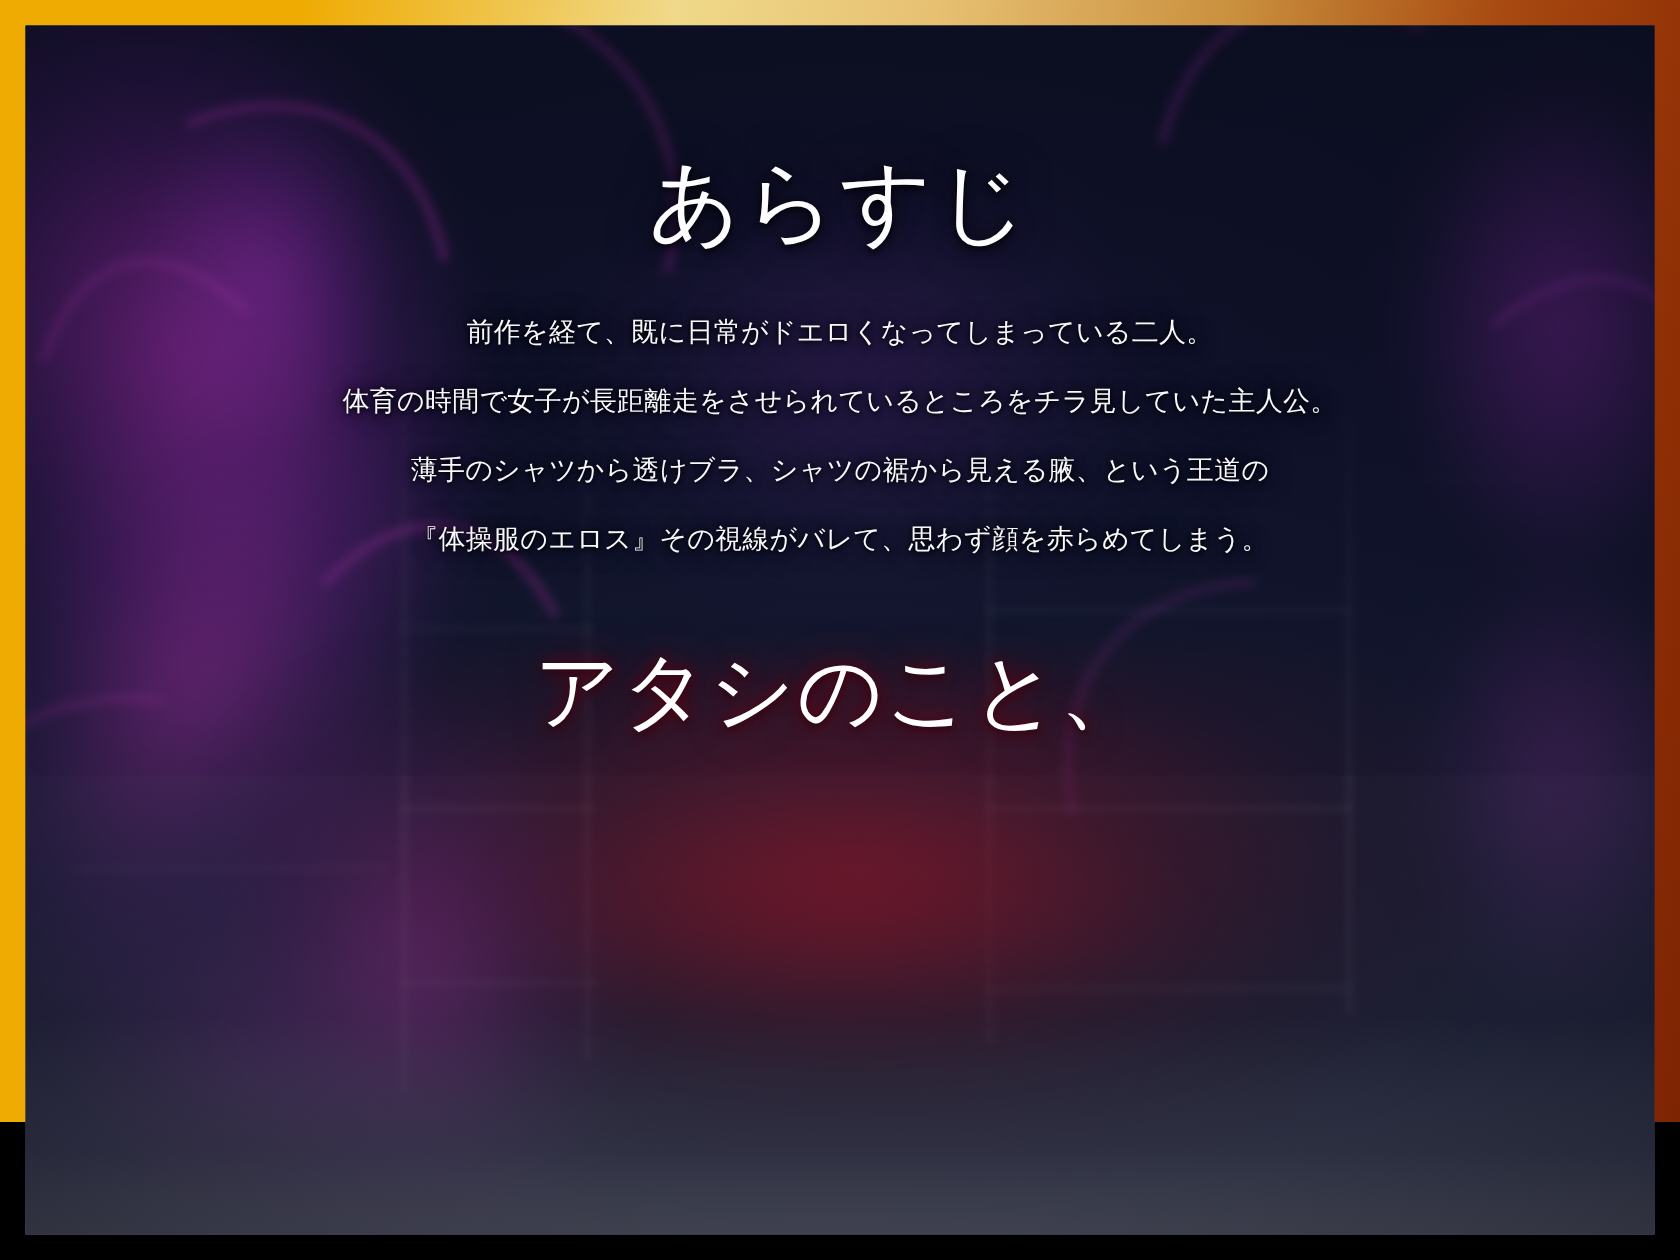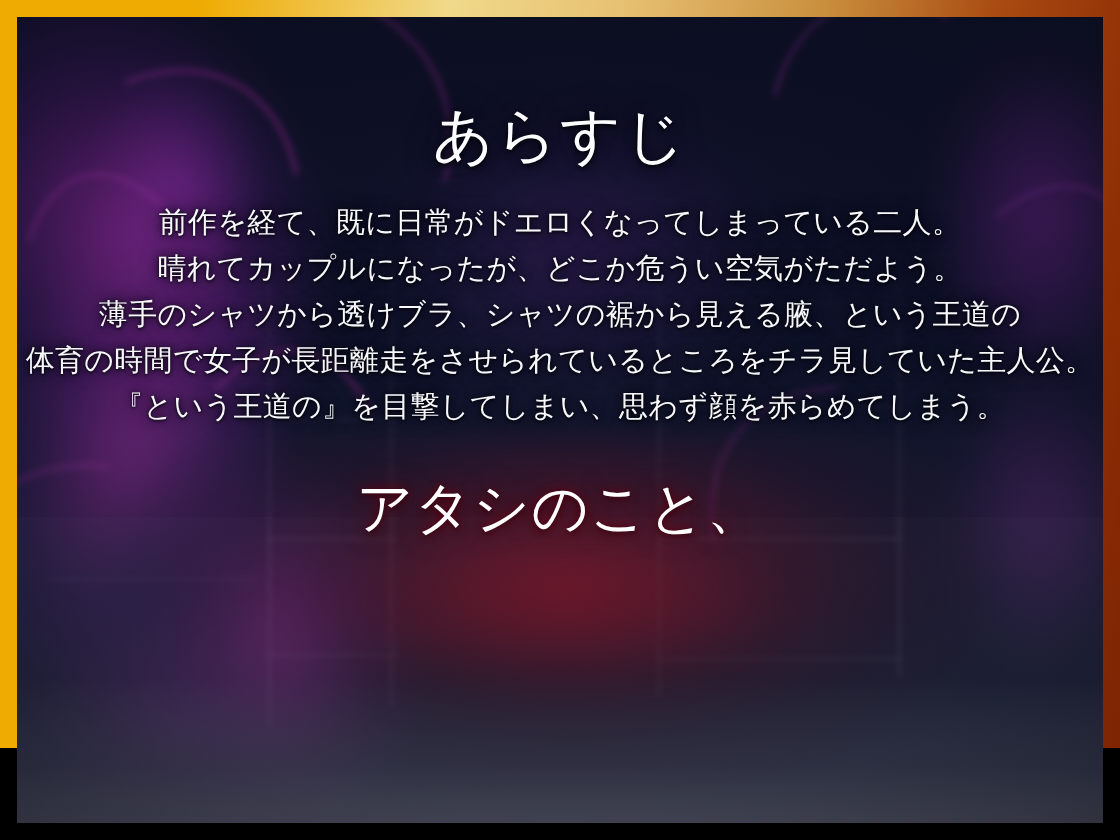--- a/index.html
+++ b/index.html
@@ -161,21 +161,21 @@
     font-weight:400;
   }
 
   .synopsis {
     margin-top:34px;
     display:flex; flex-direction:column;
     align-items:center;
     gap:0;
   }
   .syn-line {
-    font-size:29px;
+    font-size:18px;
     line-height:46px;
     color:#f7f8fc;
     letter-spacing:.01em;
     white-space:nowrap;
     text-shadow:0 0 8px rgba(0,0,0,.9), 0 0 18px rgba(6,8,28,.85), 0 1px 3px rgba(0,0,0,.9);
   }
 
   .quote {
     margin-top:42px;
     display:flex; flex-direction:column;
@@ -243,24 +243,23 @@
     </div>
 
     <div class="vignette"></div>
 
     <div id="content">
 
       <div class="title">あらすじ</div>
 
       <div class="synopsis">
         <div class="syn-line">前作を経て、既に日常がドエロくなってしまっている二人。</div>
-        <div class="syn-line">晴れてカップルになったが、どこか危うい空気がただよう。</div>
+        <div class="syn-line">体育の時間で女子が長距離走をさせられているところをチラ見していた主人公。</div>
         <div class="syn-line">薄手のシャツから透けブラ、シャツの裾から見える腋、という王道の</div>
-        <div class="syn-line">体育の時間で女子が長距離走をさせられているところをチラ見していた主人公。</div>
-        <div class="syn-line">『という王道の』を目撃してしまい、思わず顔を赤らめてしまう。</div>
+        <div class="syn-line">『体操服のエロス』その視線がバレて、思わず顔を赤らめてしまう。</div>
       </div>
 
       <div class="quote">
         <div class="quote-line">アタシのこと、</div>
       </div>
 
     </div>
 
   </div>
 </div>

